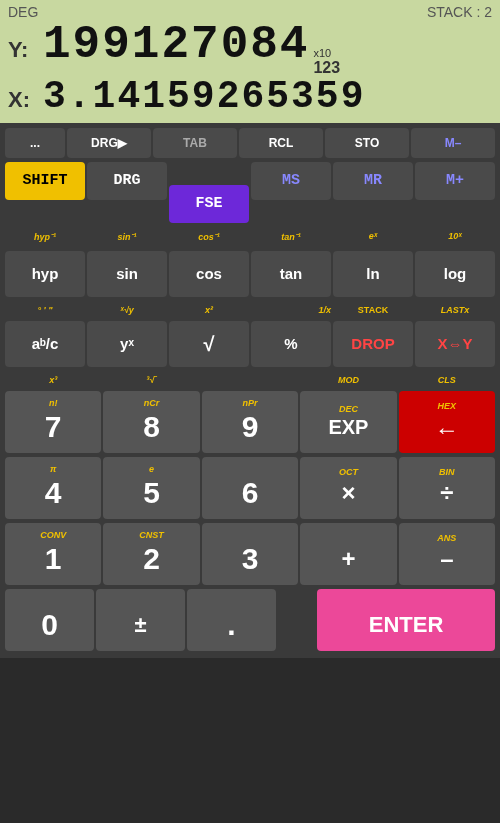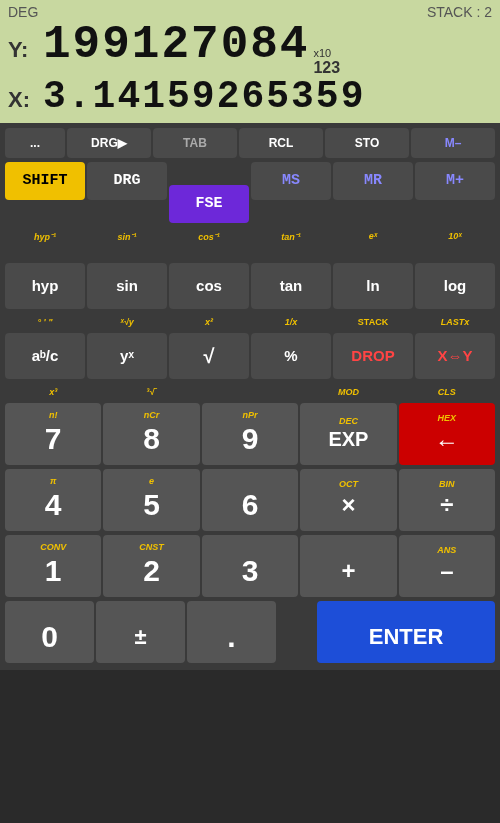--- a/index.html
+++ b/index.html
@@ -143,21 +143,21 @@
     }
     .btn-operator {
       background: #555555;
       color: #ffffff;
       height: 62px;
     }
     .btn-operator .btn-label-main {
       font-size: 24px;
     }
     .btn-enter {
-      background: #1d4ed8;
+      background: #ec4899;
       color: #ffffff;
       height: 62px;
       flex: 2;
       margin-left: 40px;
     }
     .btn-enter .btn-label-main {
       font-size: 22px;
     }
     .btn-drop {
       background: #4a4a4a;
@@ -264,21 +264,21 @@
       <span class="btn-label-main blue-text">MS</span>
     </div>
     <div class="btn btn-mr">
       <span class="btn-label-main blue-text">MR</span>
     </div>
     <div class="btn btn-mplus">
       <span class="btn-label-main blue-text">M+</span>
     </div>
   </div>
 
-  <div class="row func-row" style="margin-bottom:16px;">
+  <div class="row func-row" style="margin-bottom:4px;">
     <div class="btn" style="background:transparent; height:18px;">
       <span style="font-size:9px; color:#f0c000; font-style:italic;">hyp⁻¹</span>
     </div>
     <div class="btn" style="background:transparent; height:18px;">
       <span style="font-size:9px; color:#f0c000; font-style:italic;">sin⁻¹</span>
     </div>
     <div class="btn" style="background:transparent; height:18px;">
       <span style="font-size:9px; color:#f0c000; font-style:italic;">cos⁻¹</span>
     </div>
     <div class="btn" style="background:transparent; height:18px;">
@@ -316,21 +316,21 @@
   <div class="row func-row" style="margin-bottom:0px;">
     <div class="btn" style="background:transparent; height:18px;">
       <span style="font-size:9px; color:#f0c000; font-style:italic;">° ' "</span>
     </div>
     <div class="btn" style="background:transparent; height:18px;">
       <span style="font-size:9px; color:#f0c000; font-style:italic;">ˣ√y</span>
     </div>
     <div class="btn" style="background:transparent; height:18px;">
       <span style="font-size:9px; color:#f0c000; font-style:italic;">x²</span>
     </div>
-    <div class="btn" style="background:transparent; height:18px;">
+    <div class="btn" style="background:transparent; height:18px;align-items:flex-end;">
       <span style="font-size:9px; color:#f0c000; font-style:italic;">1/x</span>
     </div>
     <div class="btn" style="background:transparent; height:18px;">
       <span style="font-size:9px; color:#f0c000; ">STACK</span>
     </div>
     <div class="btn" style="background:transparent; height:18px;">
       <span style="font-size:9px; color:#f0c000; font-style:italic;">LASTx</span>
     </div>
   </div>
 

